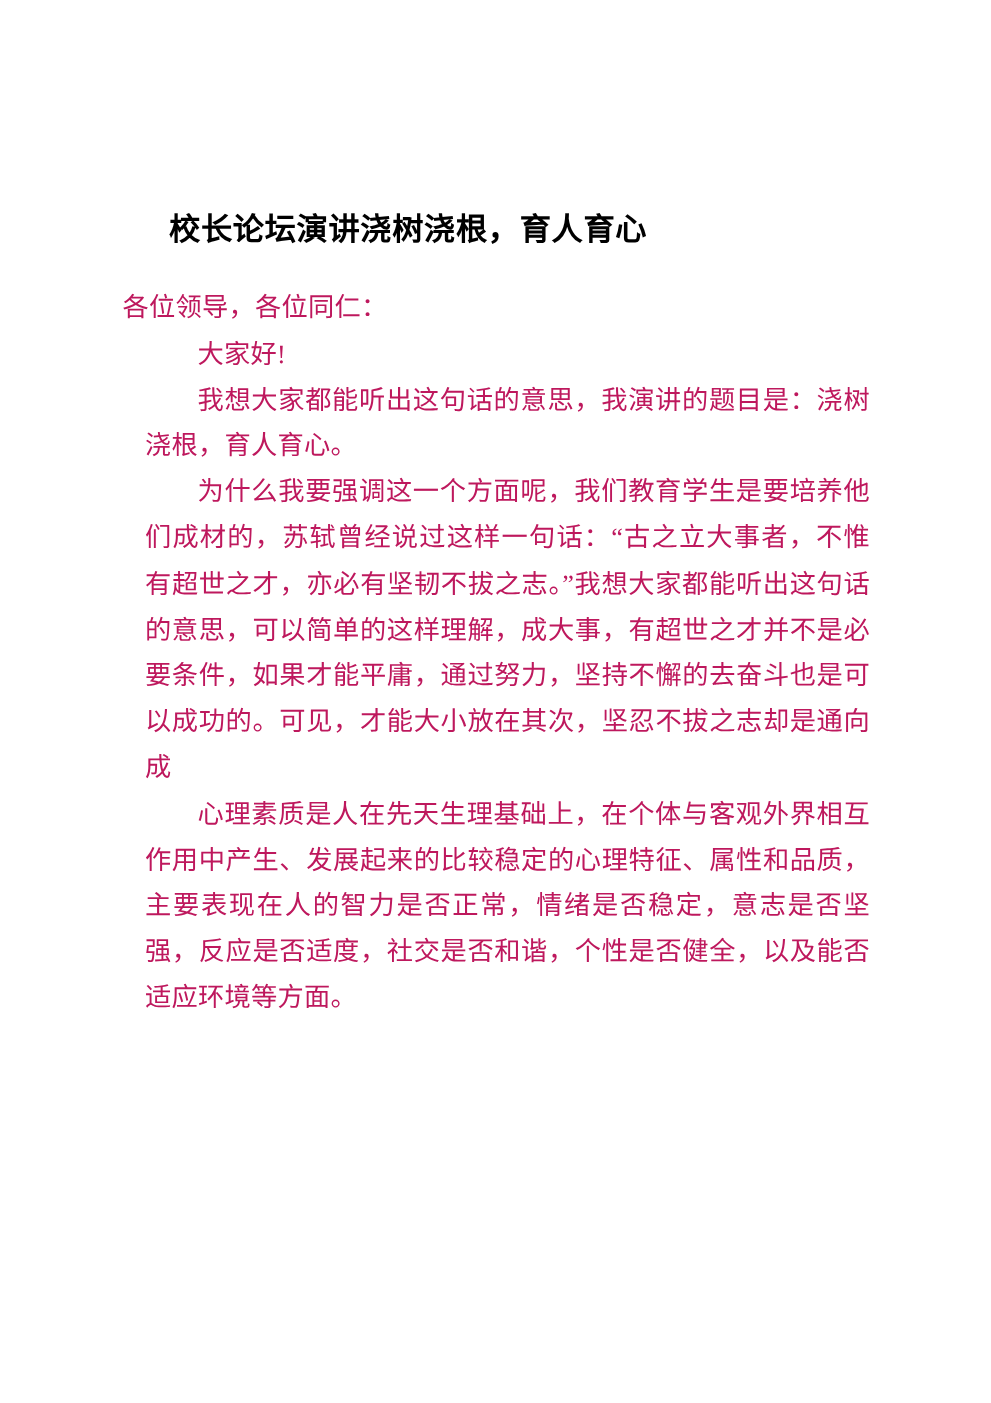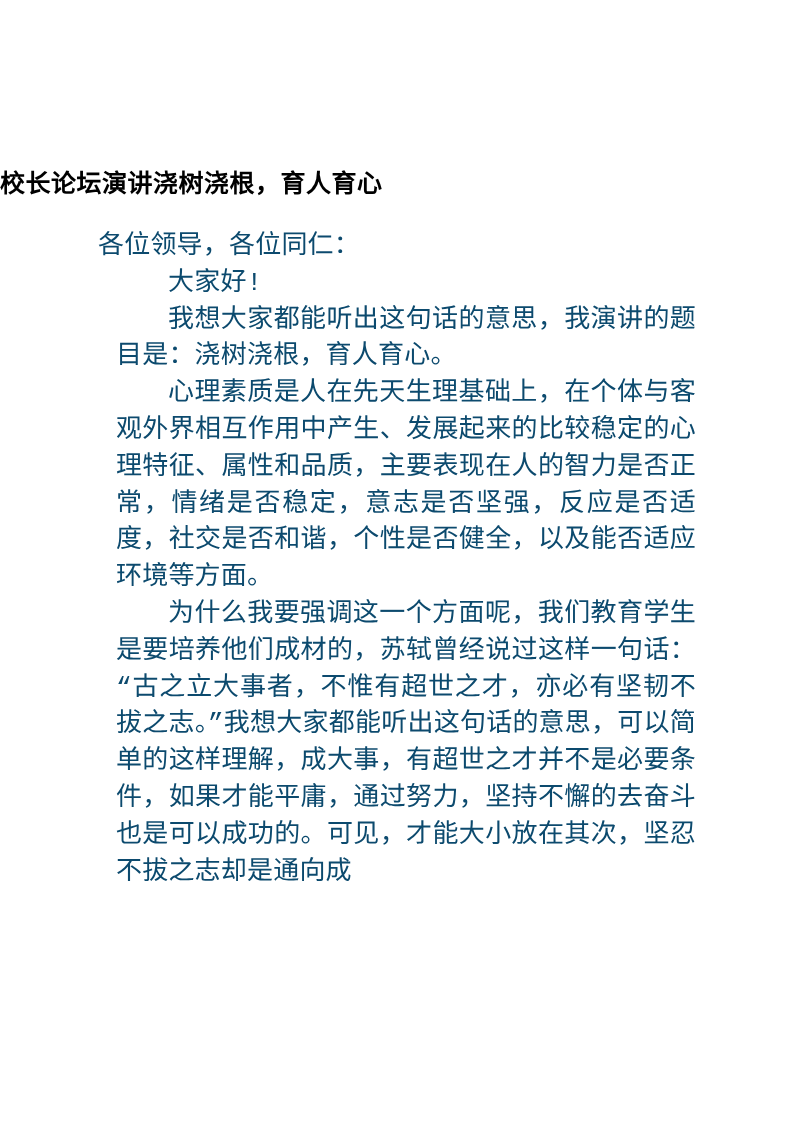--- a/index.html
+++ b/index.html
@@ -18,43 +18,43 @@
     overflow: hidden;
     box-sizing: border-box;
   }
 
   
   .doc-title {
     position: absolute;
     top: 150px;
     left: 0;
     width: 653px;
-    text-align: left;
+    text-align: center;
     font-family: "DejaVu Serif", "Liberation Serif", serif;
     font-weight: bold;
     font-size: 25px;
     line-height: 34px;
     color: #000000;
     letter-spacing: 0.5px;
     white-space: nowrap;
   }
 
   
   .body-block {
     position: absolute;
     top: 228px;
     left: 98px;
     width: 598px;
   }
 
   .para {
-    font-family: Liberation Mono, monospace;
-    font-size: 26px;
+    font-family: Liberation Serif, serif;
+    font-size: 21px;
     line-height: 36.8px;
-    color: #0c4a6e;
+    color: #be185d;
     margin: 0;
     text-align: justify;
     text-justify: inter-character;
     text-align-last: left;
     letter-spacing: 0.2px;
     word-break: break-all;
     -webkit-font-smoothing: antialiased;
   }
 
   .para.indent {
@@ -75,19 +75,19 @@
 
   <div class="body-block">
 
     <p class="para no-indent">各位领导，各位同仁：</p>
 
     <p class="para indent">大家好!</p>
 
     <p class="para indent">我想大家都能听出这句话的意思，我演讲的题目是：浇树浇根，育人育心。</p>
 
 
+    <p class="para indent">为什么我要强调这一个方面呢，我们教育学生是要培养他们成材的，苏轼曾经说过这样一句话：“古之立大事者，不惟有超世之才，亦必有坚韧不拔之志。”我想大家都能听出这句话的意思，可以简单的这样理解，成大事，有超世之才并不是必要条件，如果才能平庸，通过努力，坚持不懈的去奋斗也是可以成功的。可见，才能大小放在其次，坚忍不拔之志却是通向成</p>
+
     <p class="para indent">心理素质是人在先天生理基础上，在个体与客观外界相互作用中产生、发展起来的比较稳定的心理特征、属性和品质，主要表现在人的智力是否正常，情绪是否稳定，意志是否坚强，反应是否适度，社交是否和谐，个性是否健全，以及能否适应环境等方面。</p>
-
-    <p class="para indent">为什么我要强调这一个方面呢，我们教育学生是要培养他们成材的，苏轼曾经说过这样一句话：“古之立大事者，不惟有超世之才，亦必有坚韧不拔之志。”我想大家都能听出这句话的意思，可以简单的这样理解，成大事，有超世之才并不是必要条件，如果才能平庸，通过努力，坚持不懈的去奋斗也是可以成功的。可见，才能大小放在其次，坚忍不拔之志却是通向成</p>
 
   </div>
 
 </div>
 
 </body></html>

